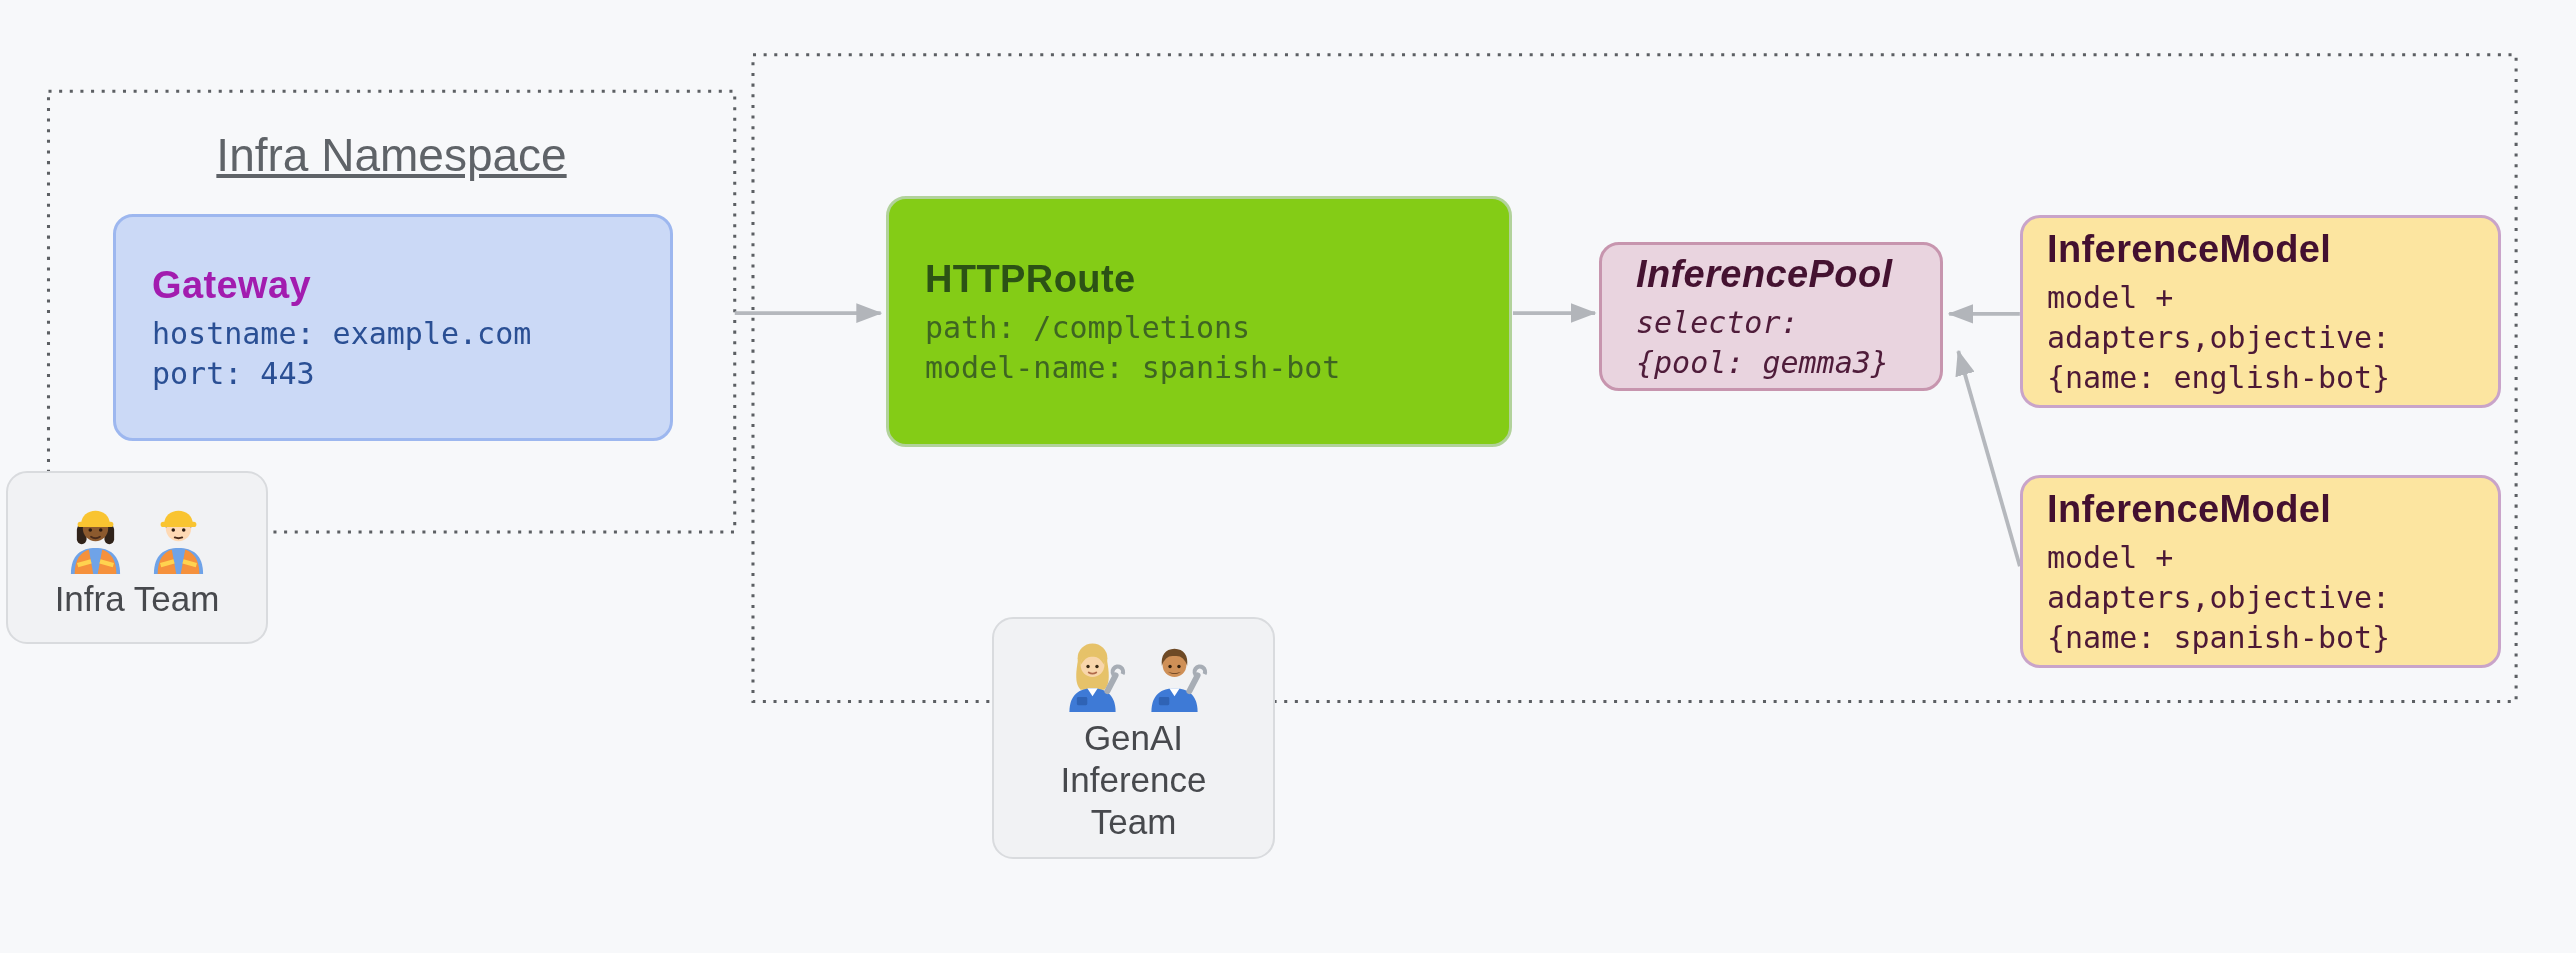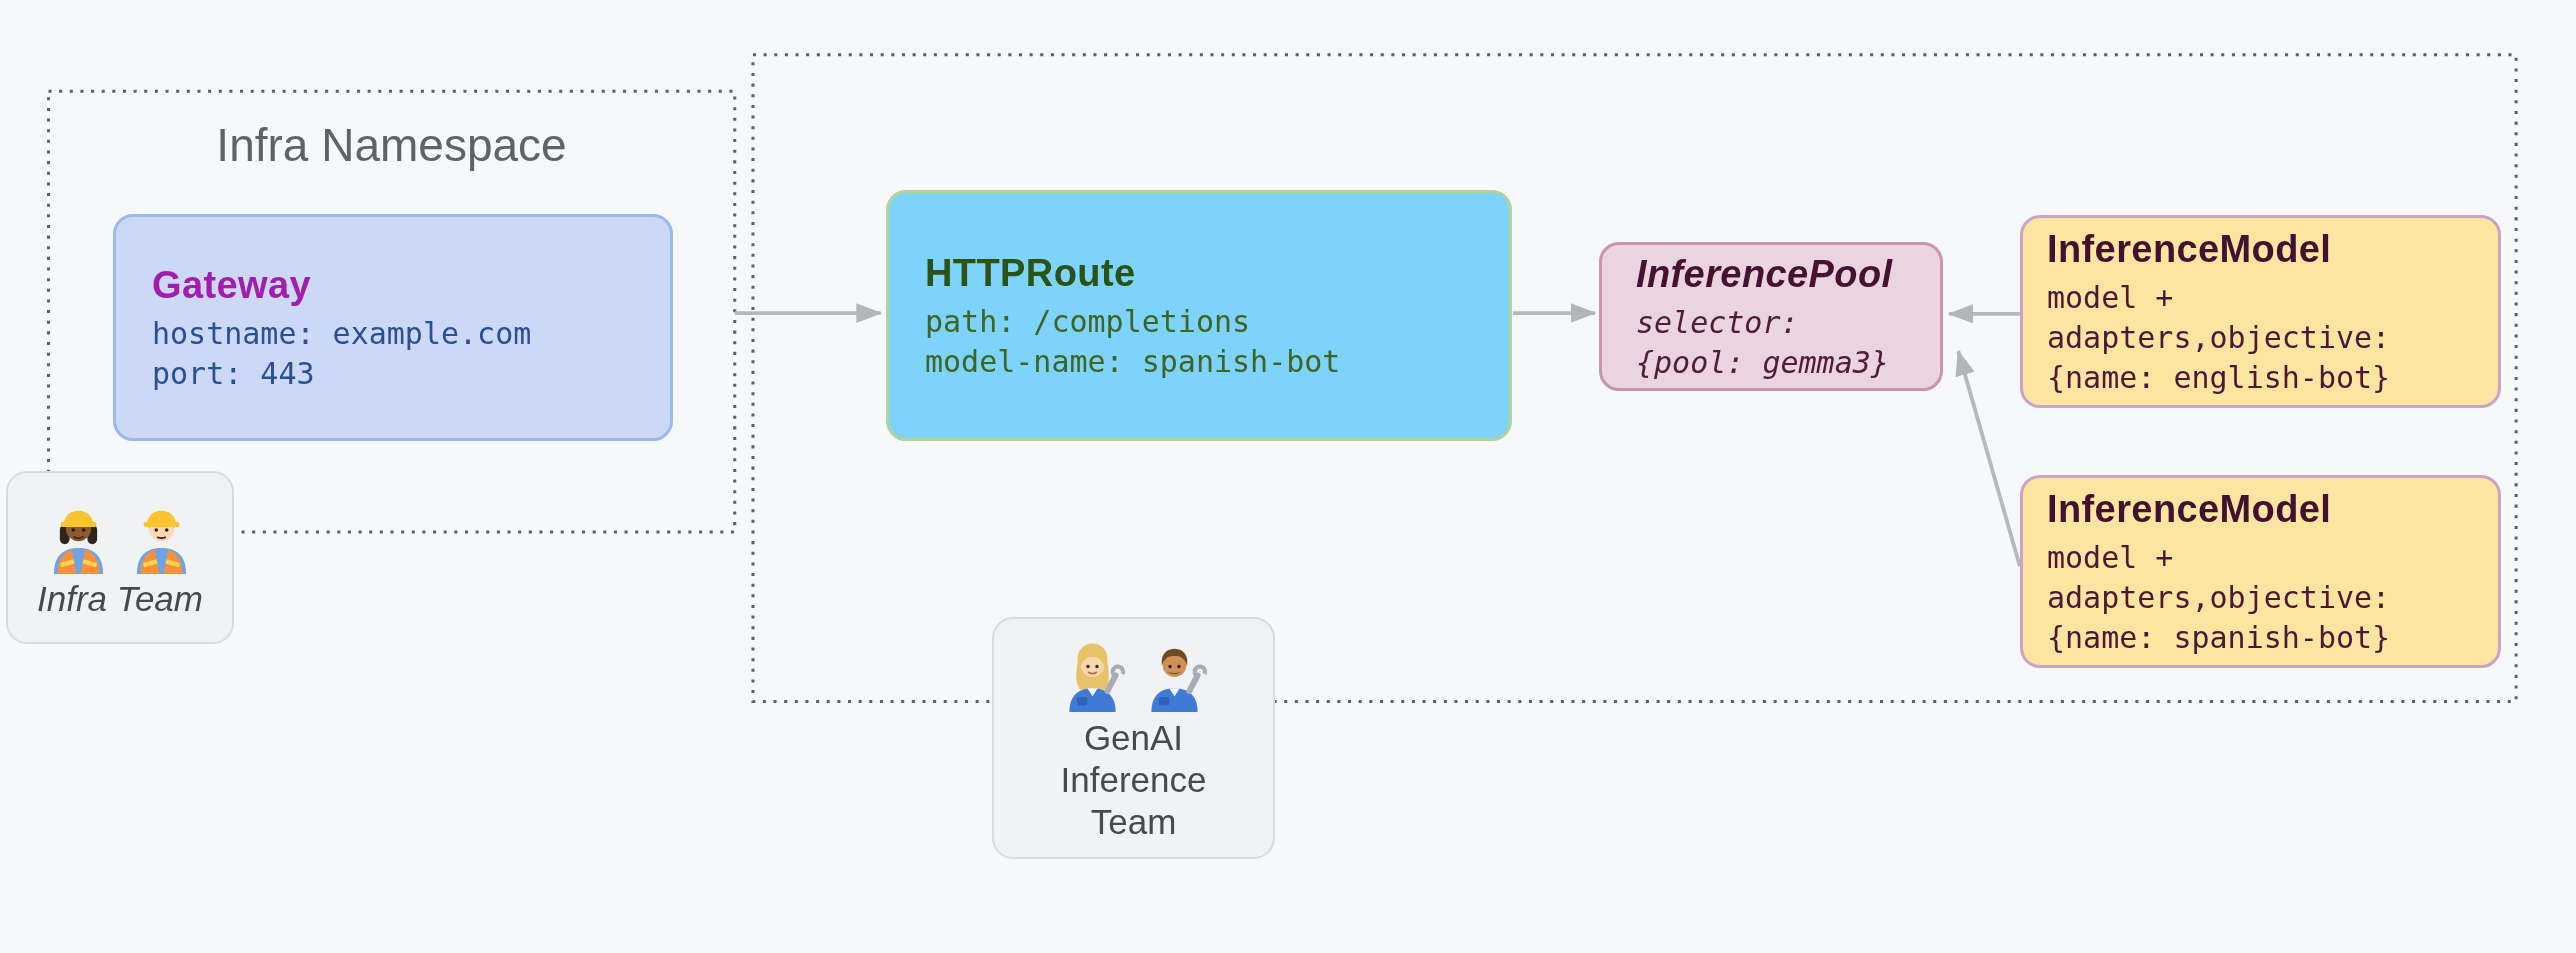--- a/index.html
+++ b/index.html
@@ -53,22 +53,22 @@
     white-space: pre;
   }
   .node-gateway {
     left: 113px; top: 214px; width: 560px; height: 227px;
     background: #cbd9f6;
     border: 3px solid #9db7ef;
   }
   .node-gateway .node-title { color: #a21caf; }
   .node-gateway .node-line  { color: #2a4f94; }
   .node-httproute {
-    left: 886px; top: 190px; width: 626px; height: 251px;
-    background: #7dd3fc;
+    left: 886px; top: 196px; width: 626px; height: 251px;
+    background: #84cc16;
     border: 3px solid #b2d29b;
   }
   .node-httproute .node-title { color: #2c5215; }
   .node-httproute .node-line  { color: #3e6522; }
   .node-pool {
     left: 1599px; top: 242px; width: 344px; height: 149px;
     background: #e9d4df;
     border: 3px solid #c795ae;
     padding-left: 34px;
     font-style: italic;
@@ -90,21 +90,21 @@
     z-index: 2;
     box-sizing: border-box;
     background: #f1f2f4;
     border: 2.3px solid #d9dbde;
     border-radius: 21px;
     display: flex;
     flex-direction: column;
     justify-content: center;
     align-items: center;
   }
-  .team-infra { left: 6px; top: 471px; width: 228px; height: 173px; font-style: italic; }
+  .team-infra { left: 6px; top: 471px; width: 262px; height: 173px; }
   .team-genai { left: 992px; top: 617px; width: 283px; height: 242px; }
   .team-icons {
     display: flex;
     flex-direction: row;
     align-items: flex-end;
     gap: 7.6px;
   }
   .team-label {
     font-size: 35px;
     line-height: 42px;
@@ -128,21 +128,21 @@
 
     <rect x="63" y="120" width="903" height="580" fill="none" stroke="#5c5f63" stroke-width="4" stroke-dasharray="4 10"></rect>
     <rect x="990" y="72" width="2320" height="851" fill="none" stroke="#5c5f63" stroke-width="4" stroke-dasharray="4 10"></rect>
 
     <line x1="966" y1="412" x2="1158" y2="412" stroke="#b5b8bd" stroke-width="5" marker-end="url(#arw)"></line>
     <line x1="1990" y1="412" x2="2098" y2="412" stroke="#b5b8bd" stroke-width="5" marker-end="url(#arw)"></line>
     <line x1="2657" y1="413" x2="2564" y2="413" stroke="#b5b8bd" stroke-width="5" marker-end="url(#arw)"></line>
     <line x1="2657" y1="745" x2="2576" y2="462" stroke="#b5b8bd" stroke-width="5" marker-end="url(#arw)"></line>
   </svg>
 
-  <div class="ns-title" style="left:48px; top:118px; width:687px;">Infra Namespace</div>
+  <div class="ns-title" style="left:48px; top:128px; width:687px;text-decoration:underline;">Infra Namespace</div>
 
   <div class="node node-gateway">
     <div class="node-title">Gateway</div>
     <div class="node-line">hostname: example.com</div>
     <div class="node-line">port: 443</div>
   </div>
 
   <div class="node node-httproute">
     <div class="node-title">HTTPRoute</div>
     <div class="node-line">path: /completions</div>

